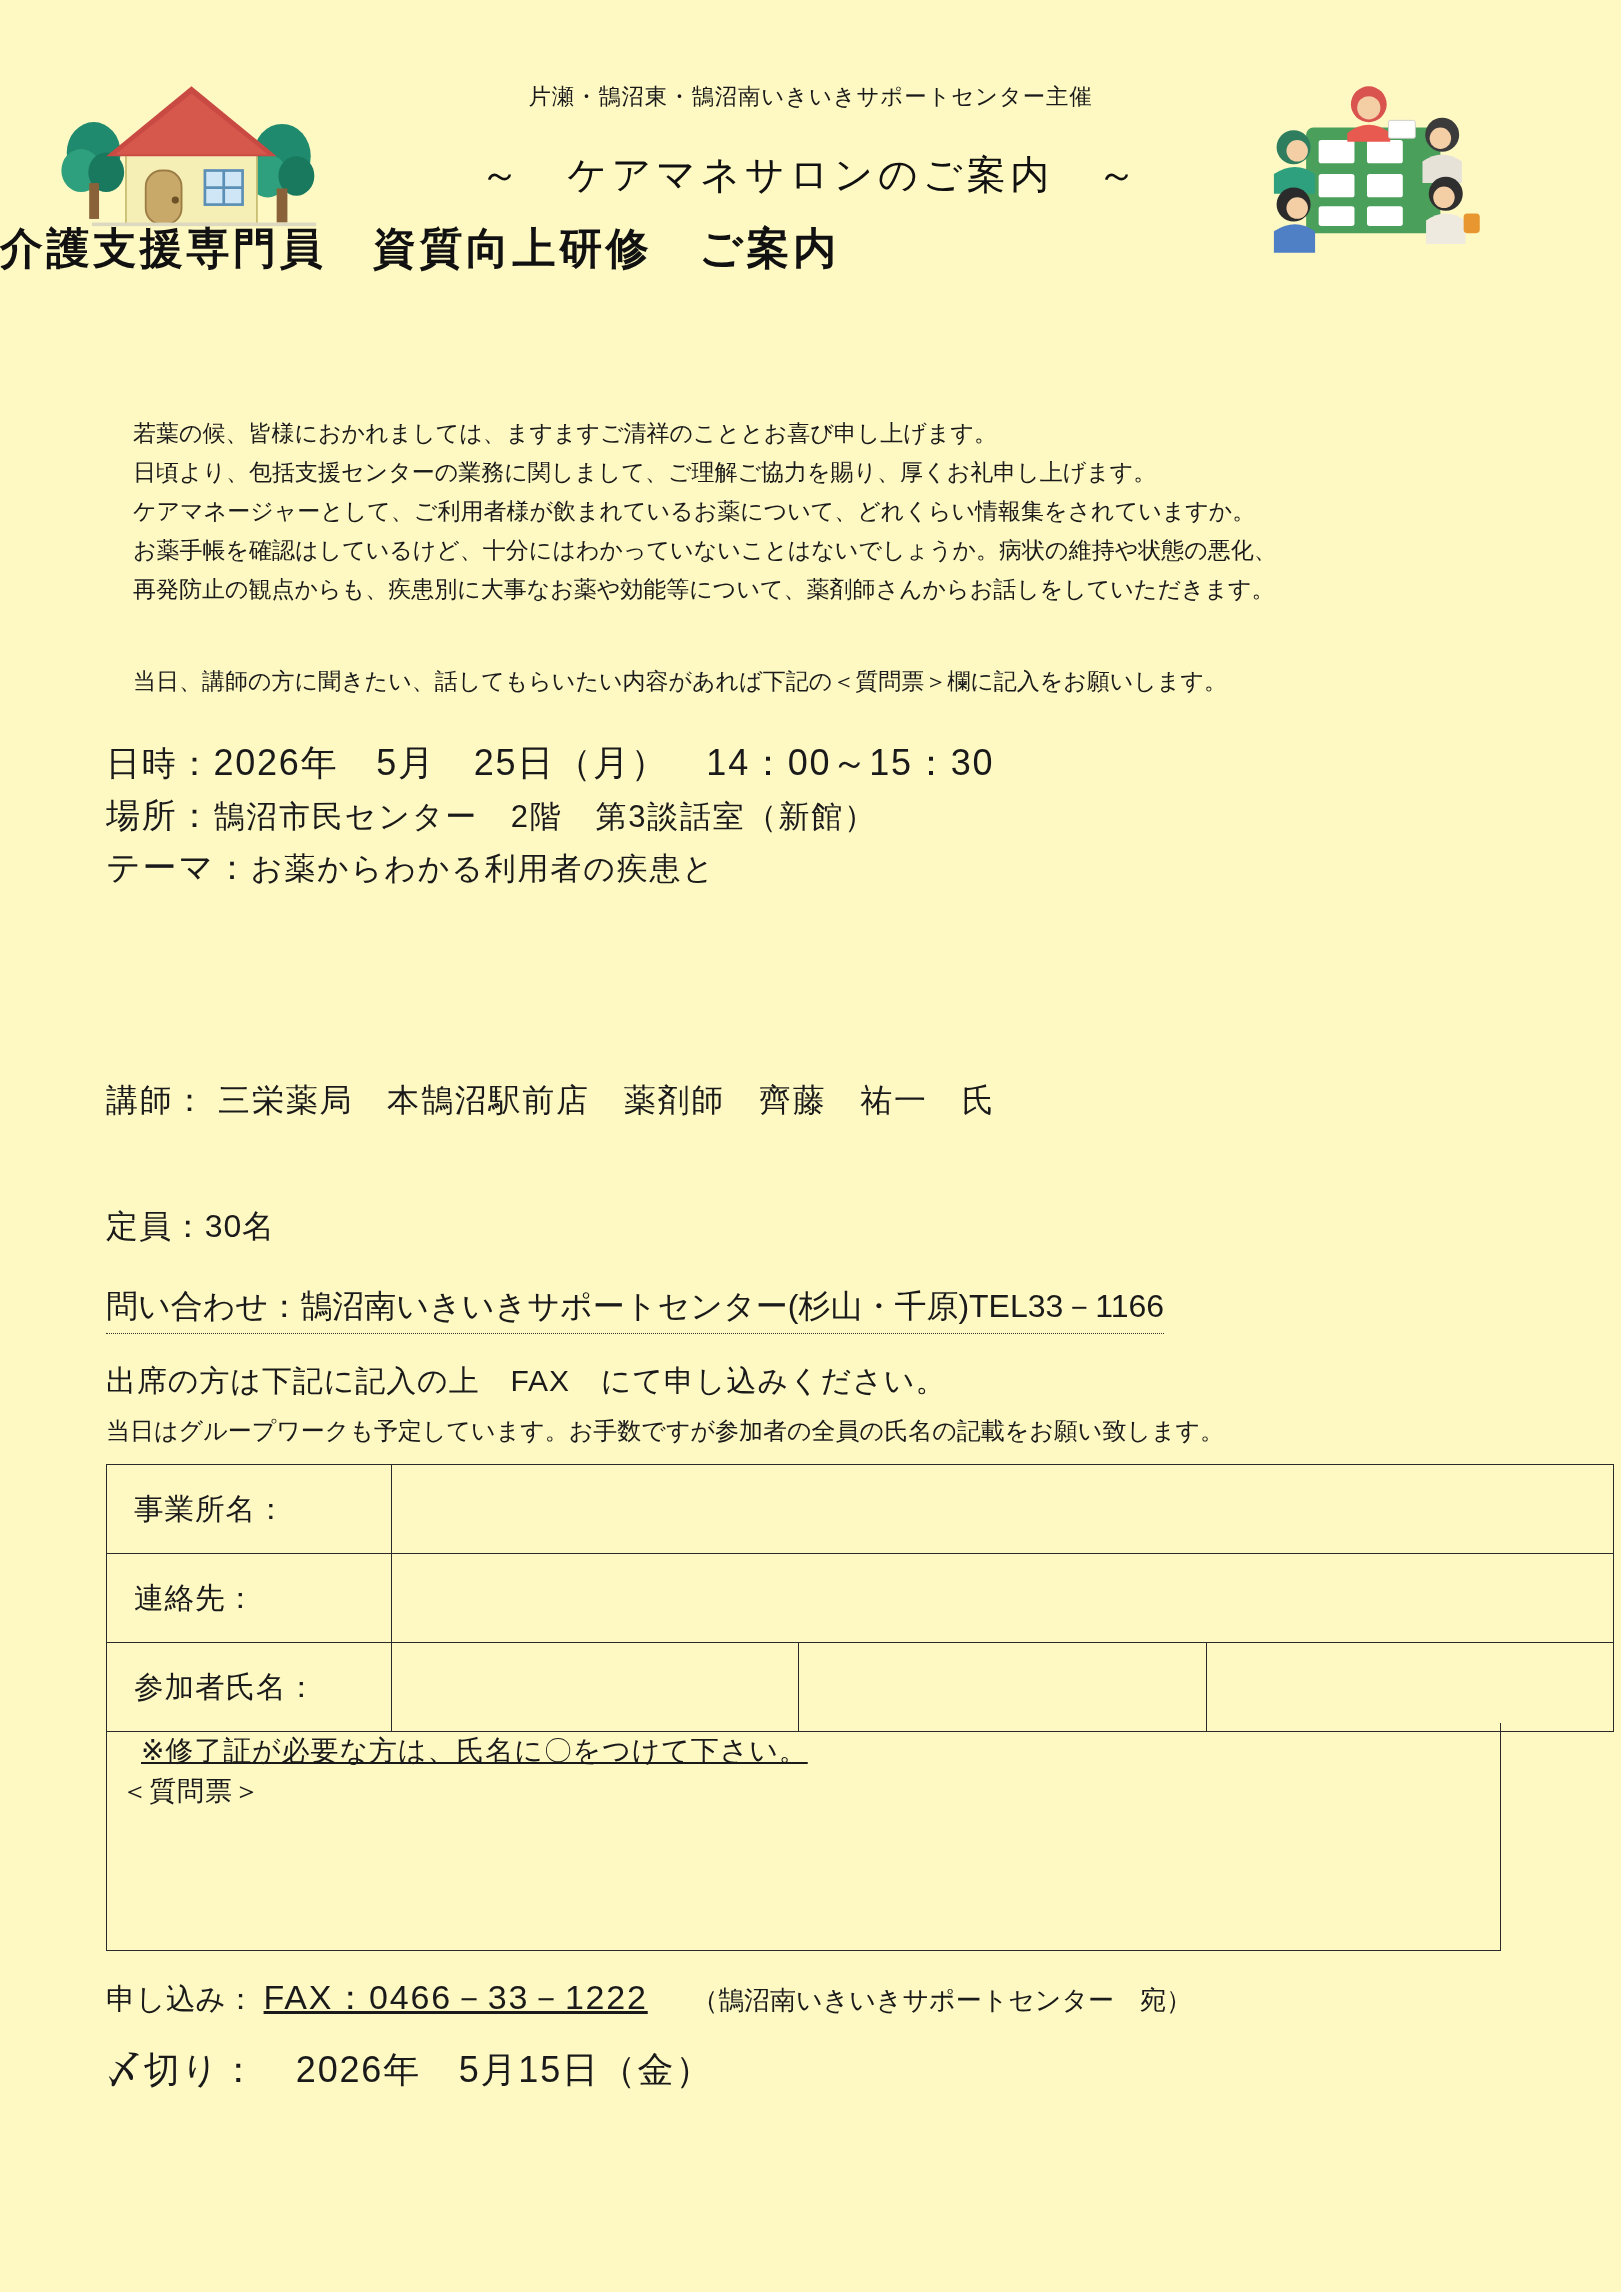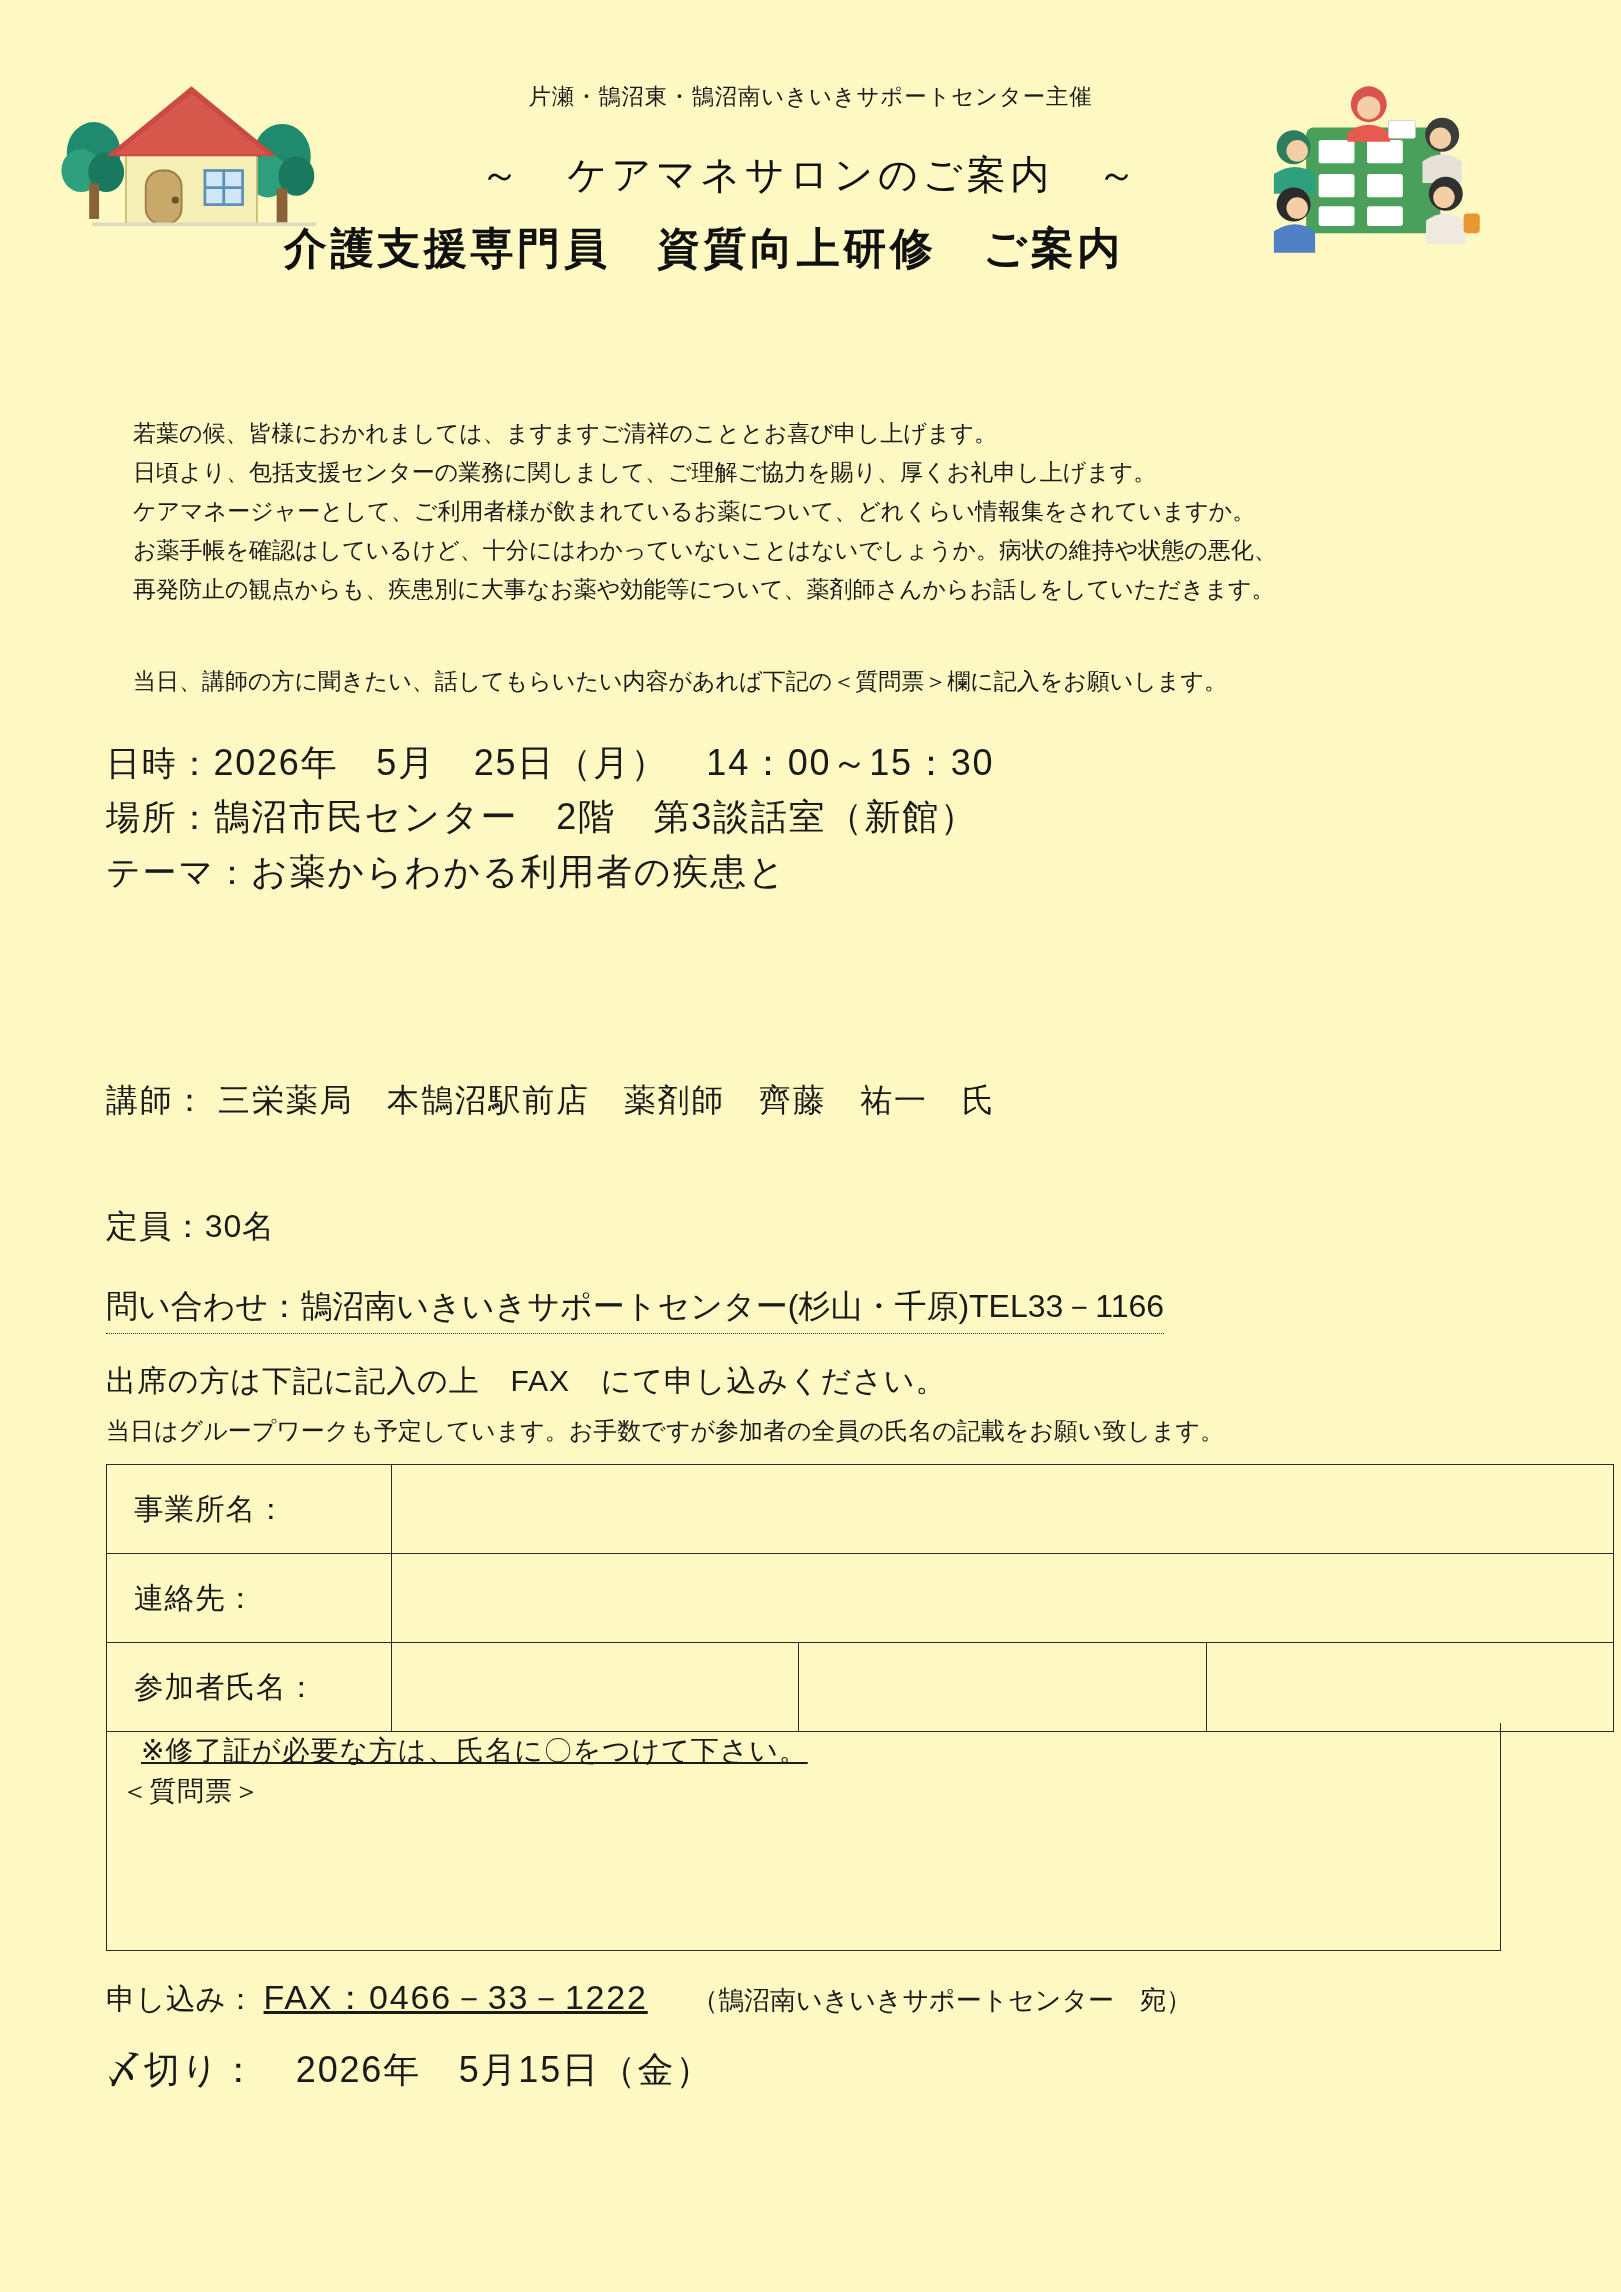--- a/index.html
+++ b/index.html
@@ -46,21 +46,21 @@
     width: 1621px;
     text-align: center;
     font-size: 39px;
     letter-spacing: 4.5px;
     color: #111;
   }
   .title-2 {
     position: absolute;
     left: 0; top: 139px;
     width: 1408px;
-    text-align: center;
+    text-align: left;
     font-size: 43px;
     font-weight: bold;
     letter-spacing: 3.6px;
     color: #111;
   }
 
   
   .house-art {
     position: absolute;
     left: 56px; top: 70px;
@@ -101,21 +101,21 @@
     display: flex;
     align-items: baseline;
     margin-bottom: 5.4px;
   }
   .lbl {
     font-size: 34px;
     letter-spacing: 1.8px;
     white-space: nowrap;
   }
   .val {
-    font-size: 36px;
+    font-size: 31px;
     letter-spacing: 1.8px;
     white-space: nowrap;
   }
   .row-datetime .val { font-size: 36px; }
   .theme-second {
     font-size: 34px;
     letter-spacing: 1.8px;
     margin-left: 573px;
     margin-top: 7.2px;
     white-space: nowrap;

